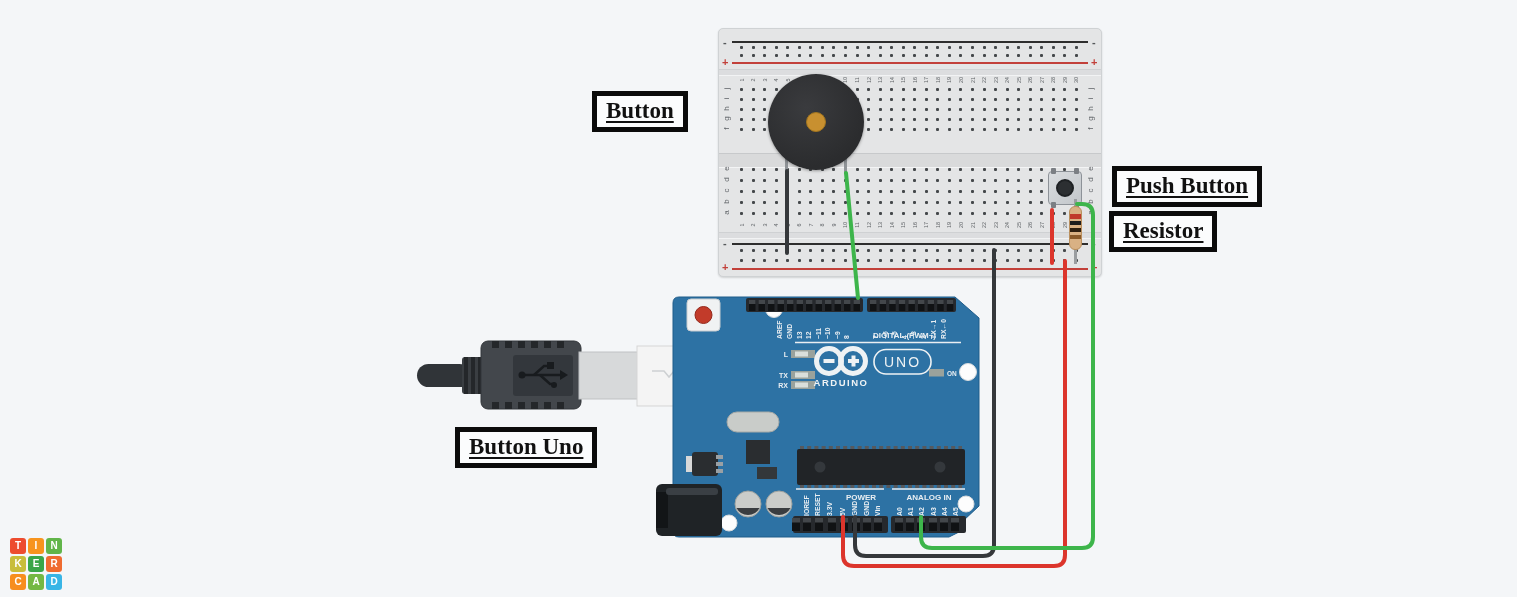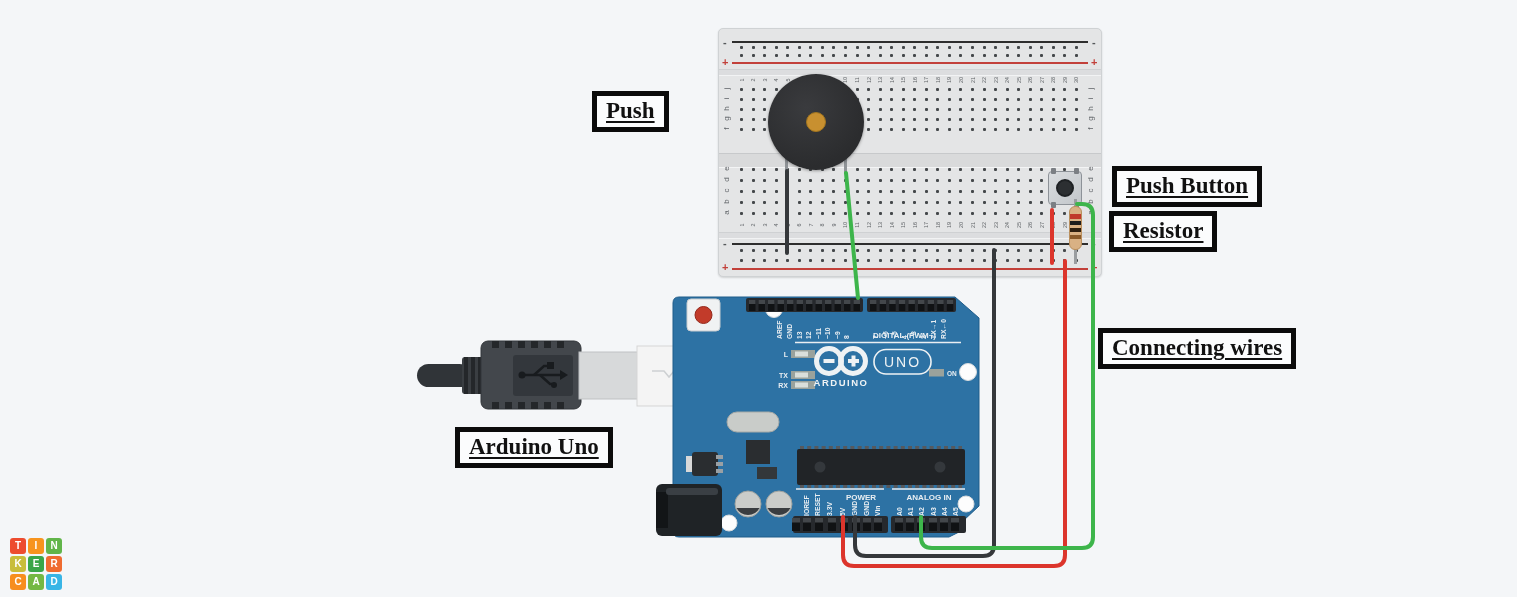--- a/index.html
+++ b/index.html
@@ -833,25 +833,24 @@
     <g fill="none" stroke-width="4" stroke-linecap="round" stroke-linejoin="round" pointer-events="auto">
       <path d="M787,171 V253" stroke="#35383b"></path>
       <path d="M846,173 L858,298" stroke="#3db54b"></path>
       <path d="M1052,210 V263" stroke="#dc352c"></path>
       <path d="M843,517 V555 Q843,566 854,566 H1054 Q1065,566 1065,555 V261" stroke="#dc352c"></path>
       <path d="M855,517 V545 Q855,556 866,556 H983 Q994,556 994,545 V250" stroke="#35383b"></path>
       <path d="M921,517 V537 Q921,548 932,548 H1082 Q1093,548 1093,537 V215 Q1093,204 1082,204 H1077" stroke="#3db54b"></path>
     </g>
   </svg>
 
-  <div class="tag" style="left:592px;top:91px;">Push</div>
+  <div class="tag" style="left:592px;top:91px;">Button</div>
   <div class="tag" style="left:1109px;top:211px;">Resistor</div>
   <div class="tag" style="left:1112px;top:166px;">Push Button</div>
-  <div class="tag" style="left:1098px;top:328px;">Connecting wires</div>
-  <div class="tag" style="left:455px;top:427px;">Arduino Uno</div>
+  <div class="tag" style="left:455px;top:427px;">Button Uno</div>
 
   <div id="tclogo">
       <div class="tctile" style="background: rgb(237, 76, 47); left: 0px; top: 0px;">T</div>
       <div class="tctile" style="background: rgb(247, 148, 30); left: 18px; top: 0px;">I</div>
       <div class="tctile" style="background: rgb(97, 181, 74); left: 36px; top: 0px;">N</div>
       <div class="tctile" style="background: rgb(200, 189, 58); left: 0px; top: 18px;">K</div>
       <div class="tctile" style="background: rgb(58, 166, 72); left: 18px; top: 18px;">E</div>
       <div class="tctile" style="background: rgb(239, 107, 48); left: 36px; top: 18px;">R</div>
       <div class="tctile" style="background: rgb(247, 142, 30); left: 0px; top: 36px;">C</div>
       <div class="tctile" style="background: rgb(116, 184, 67); left: 18px; top: 36px;">A</div>

